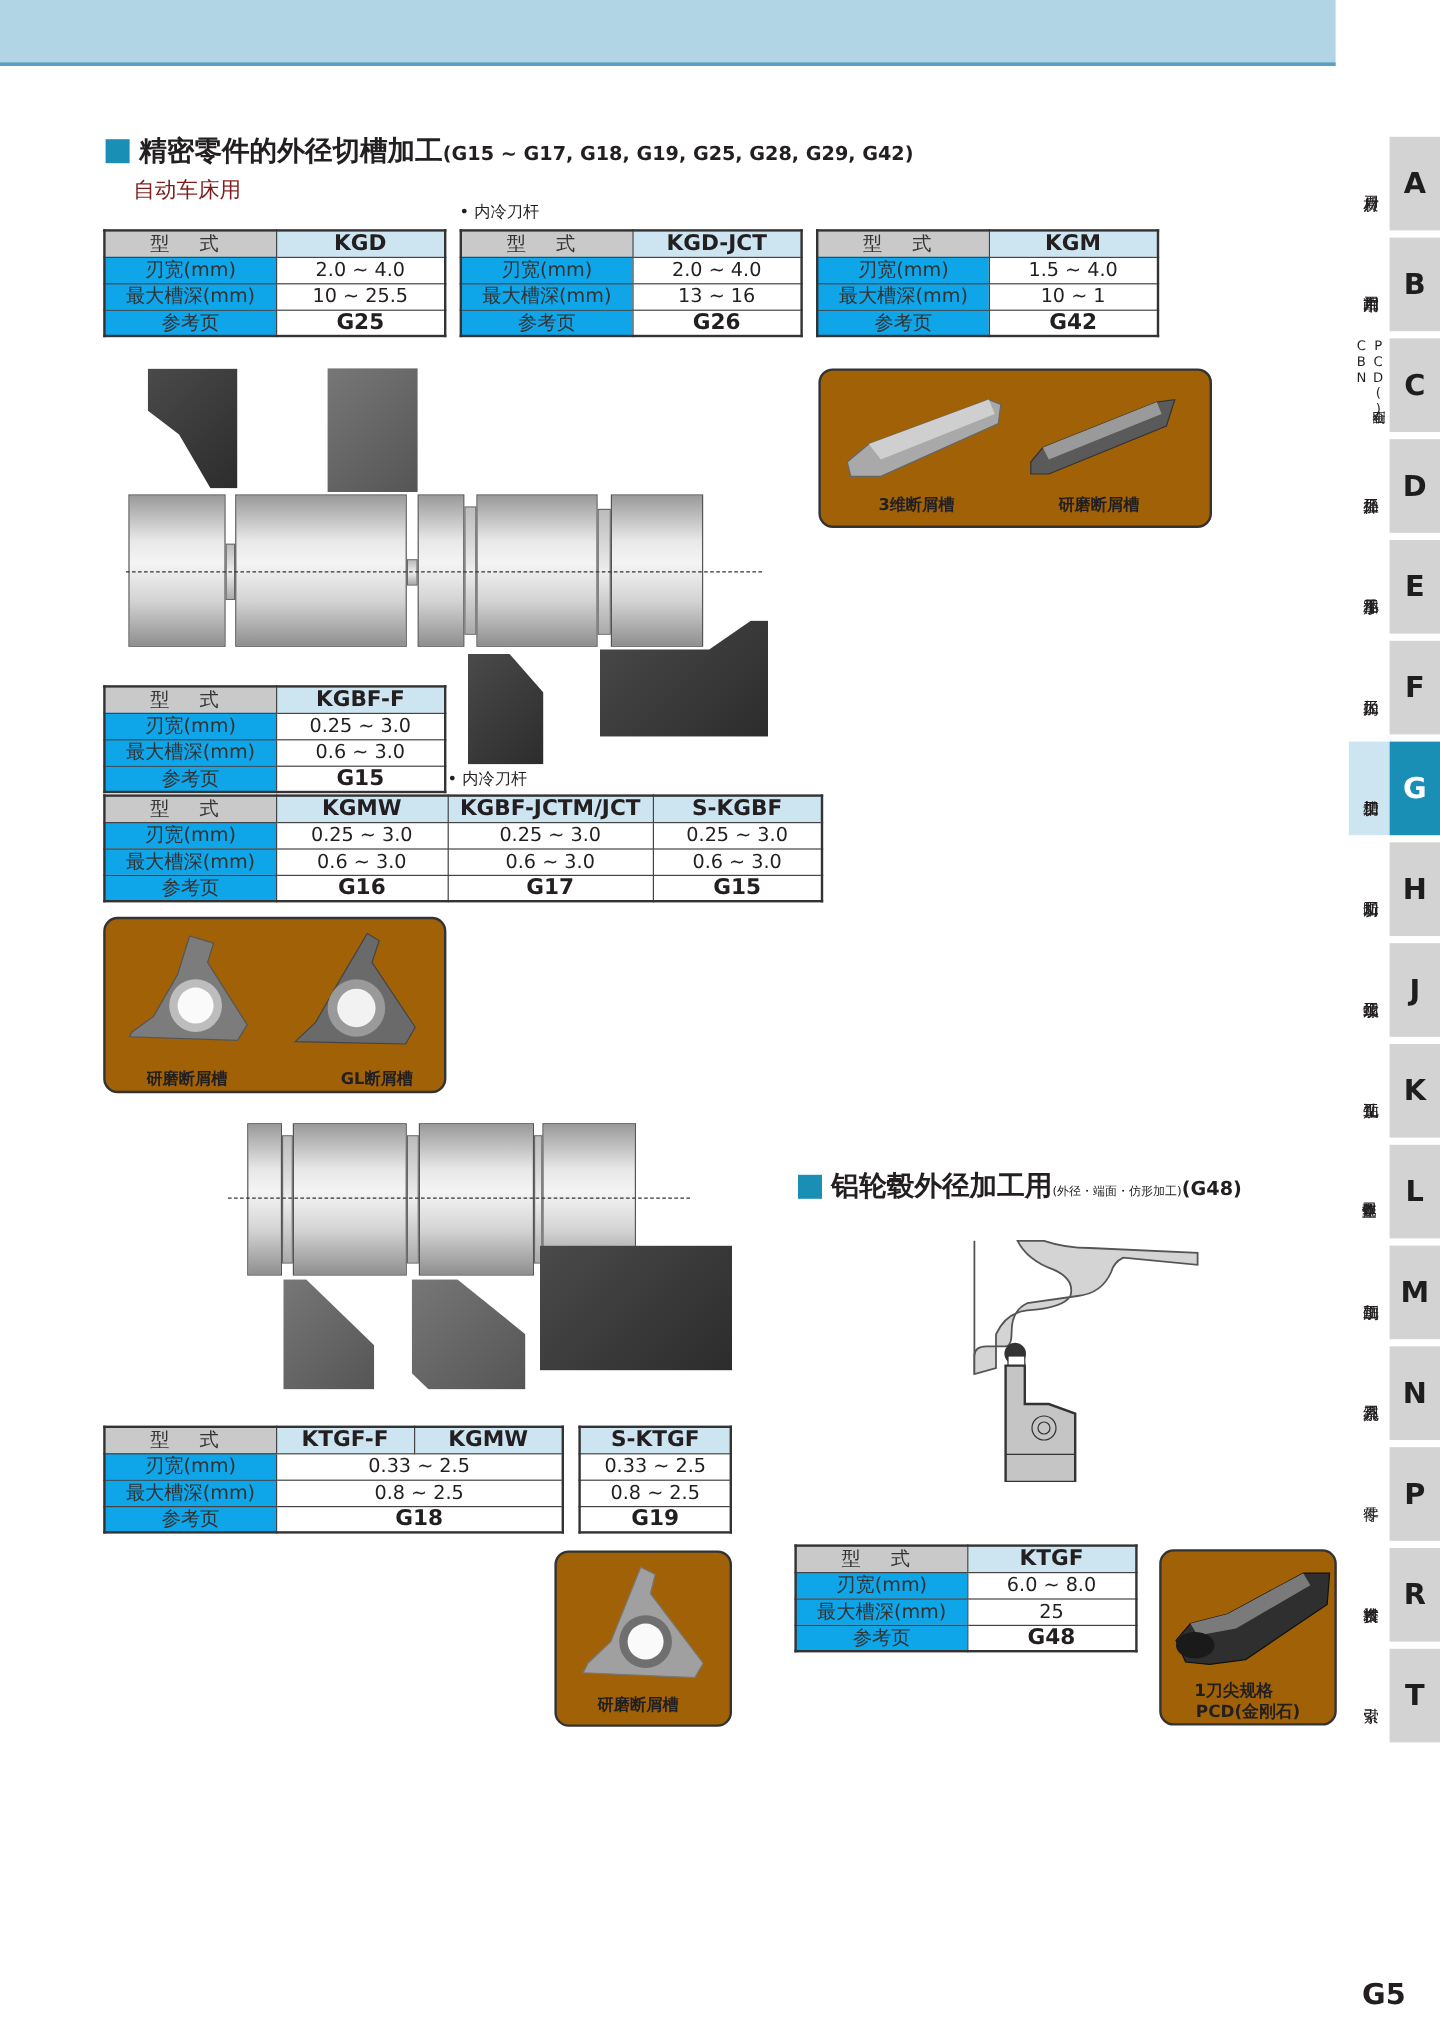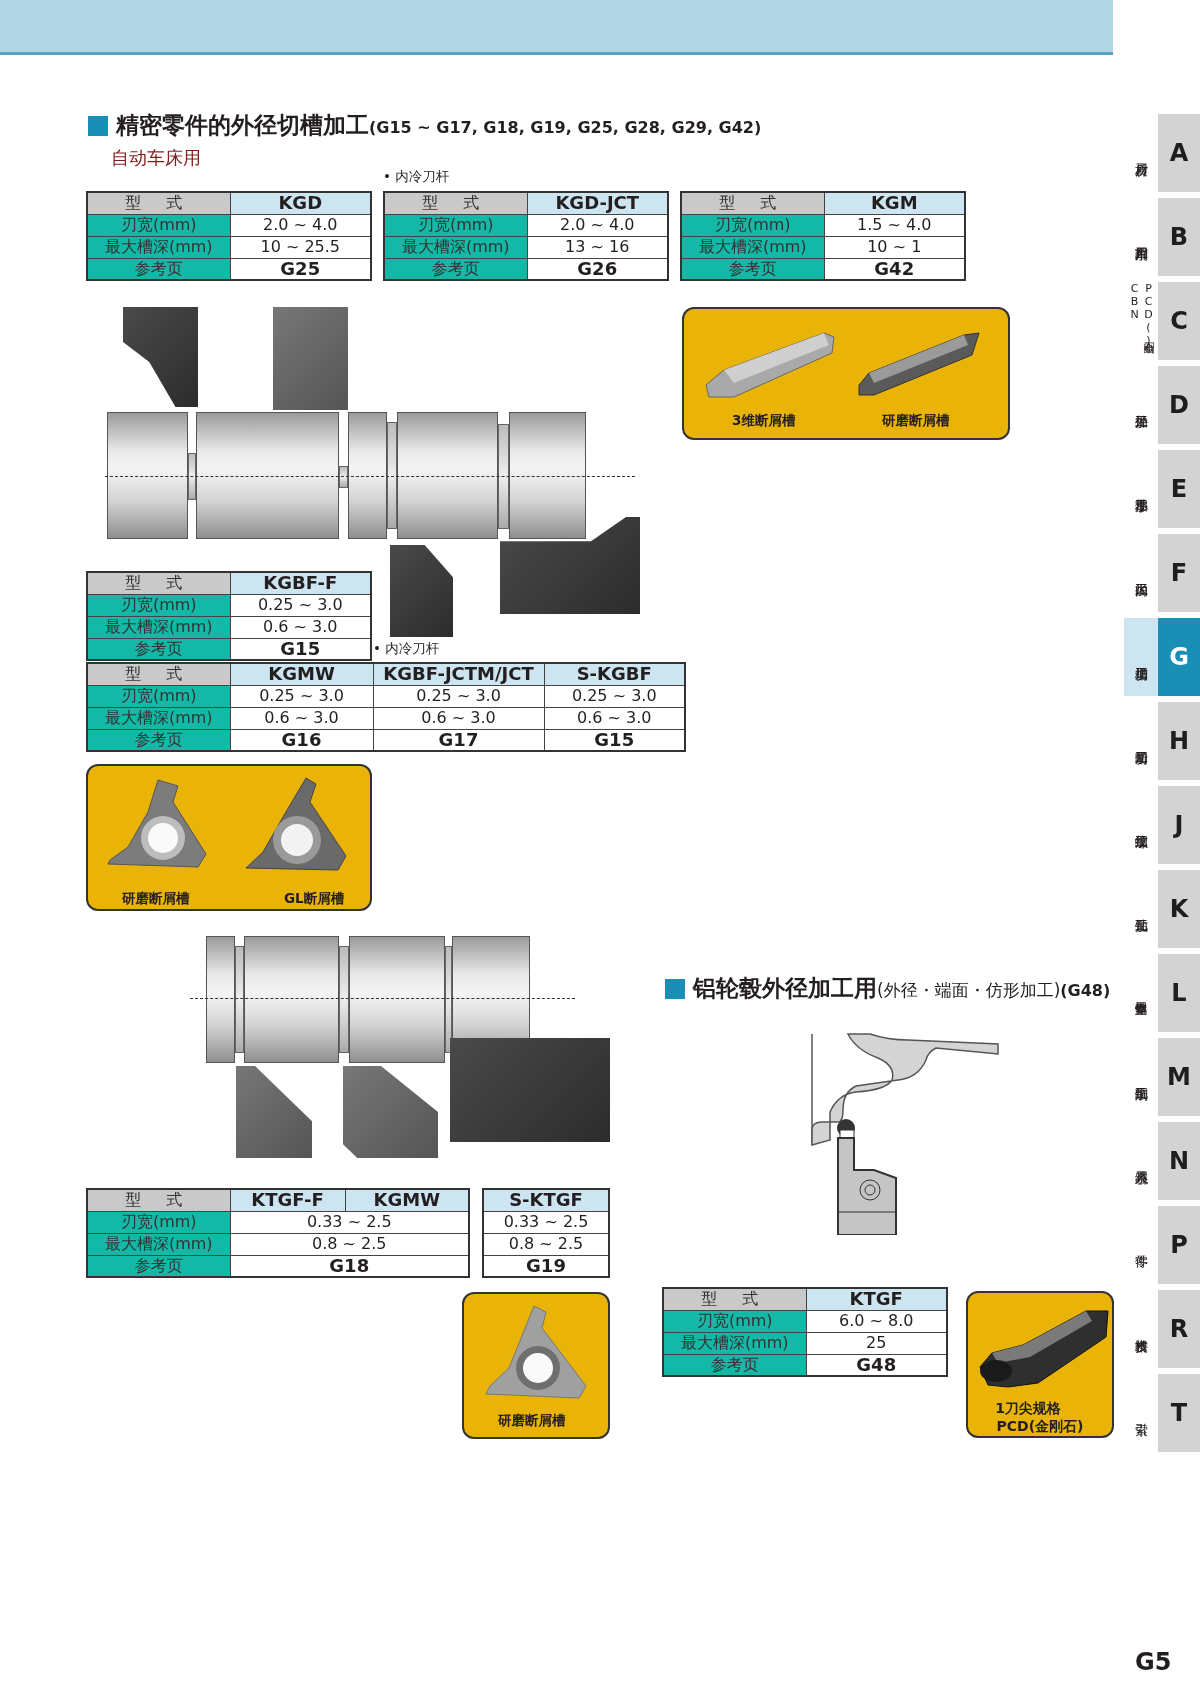--- a/index.html
+++ b/index.html
@@ -5,32 +5,32 @@
   * { box-sizing: border-box; margin: 0; padding: 0; }
   html, body { width: 1200px; height: 1697px; background: #fff; overflow: hidden; }
   body { position: relative; font-family: "DejaVu Sans", "Liberation Sans", sans-serif; color: #231f20; }
 
   .header-band { position: absolute; left: 0; top: 0; width: 1113px; height: 55px; background: #b2d5e6; border-bottom: 3px solid #5aa1bf; }
 
   .sec-title { position: absolute; display: flex; align-items: baseline; white-space: nowrap; }
   .sec-title .sq { width: 20px; height: 20px; background: #1a8fb5; display: inline-block; margin-right: 8px; align-self: center; }
   .sec-title .main { font-size: 23px; font-weight: bold; color: #231f20; }
   .sec-title .refs { font-size: 16px; font-weight: bold; color: #231f20; }
-  .sec-title .sub { font-size: 17px; color: #231f20; }
+  .sec-title .sub { font-size: 10px; color: #231f20; }
   .subtitle { position: absolute; font-size: 18px; color: #7f1d1d; }
   .note { position: absolute; font-size: 13.5px; color: #231f20; white-space: nowrap; }
 
   table.spec { position: absolute; border-collapse: collapse; border: 2px solid #333; font-size: 16px; }
   table.spec td { border: 1px solid #444; text-align: center; height: 22px; padding: 0 4px; line-height: 20px; white-space: nowrap; }
-  table.spec td.lab { background: #14b8a6; color: #333; }
+  table.spec td.lab { background: #0ea5e9; color: #333; }
   table.spec tr.hdr td.lab { background: #c9c9c9; letter-spacing: 10px; }
   table.spec tr.hdr td.val { background: #cde4f1; font-weight: bold; font-size: 18px; }
   table.spec tr.ref td.val { font-weight: bold; font-size: 18px; }
 
-  .ibox { position: absolute; border: 2px solid #333; border-radius: 12px; background: #eab308; }
+  .ibox { position: absolute; border: 2px solid #333; border-radius: 12px; background: #a16207; }
   .cap { position: absolute; font-size: 13.5px; font-weight: bold; color: #231f20; text-align: center; white-space: nowrap; }
 
   .side-tab { position: absolute; left: 1158px; width: 42px; background: #d3d3d3; display: flex; align-items: center; justify-content: center; font-size: 24px; font-weight: bold; color: #1e1e1e; }
   .side-tab.active { background: #1a8fb5; color: #fff; }
   .side-lbl { position: absolute; left: 1124px; width: 34px; font-size: 13px; line-height: 14px; color: #231f20; writing-mode: vertical-rl; text-orientation: upright; display: flex; align-items: center; justify-content: center; }
   .side-lbl.active { background: #cde4f1; }
   .page-no { position: absolute; left: 1135px; top: 1648px; font-size: 24px; font-weight: bold; color: #231f20; }
 
   .work { position: absolute; background: linear-gradient(to bottom, #9a9a9a 0%, #e8e8e8 30%, #f4f4f4 45%, #d4d4d4 70%, #8f8f8f 100%); border: 1px solid #555; }
   .groove { position: absolute; background: linear-gradient(to bottom, #bbb, #eee, #aaa); border: 1px solid #666; }

